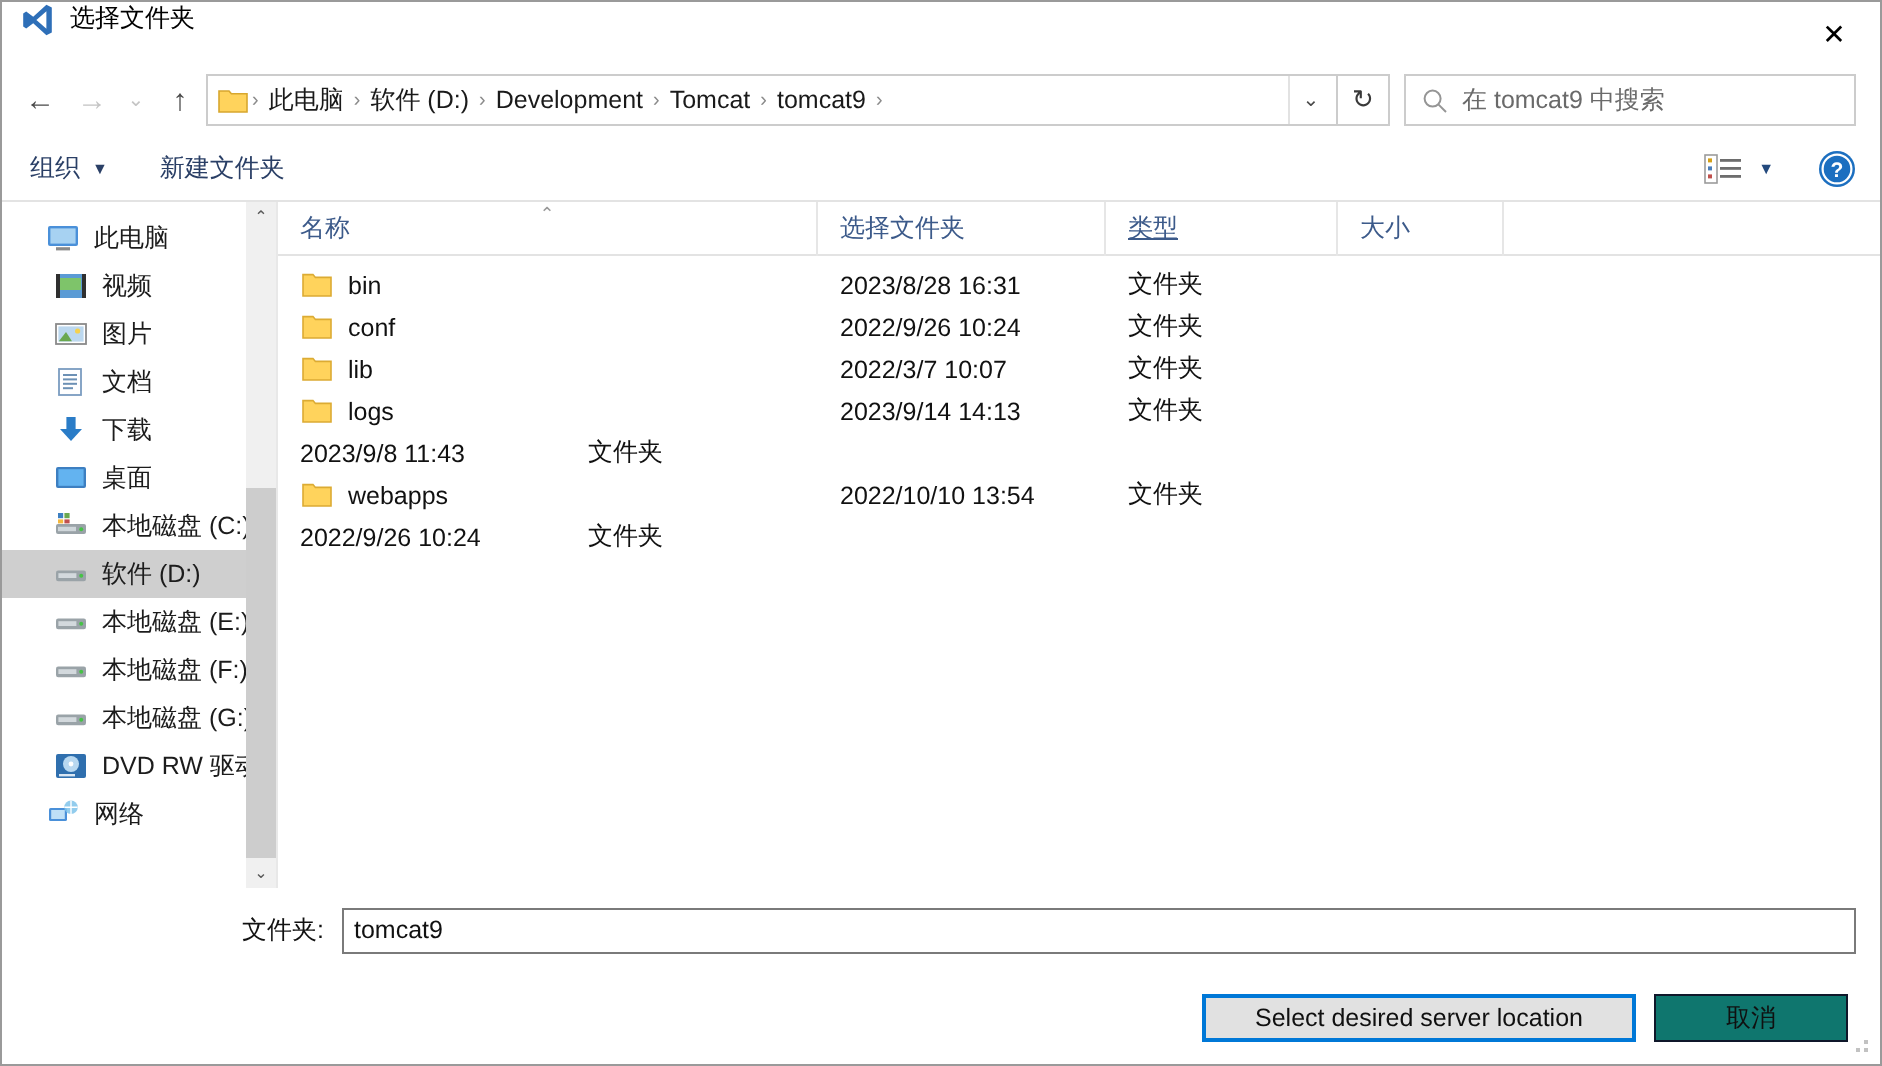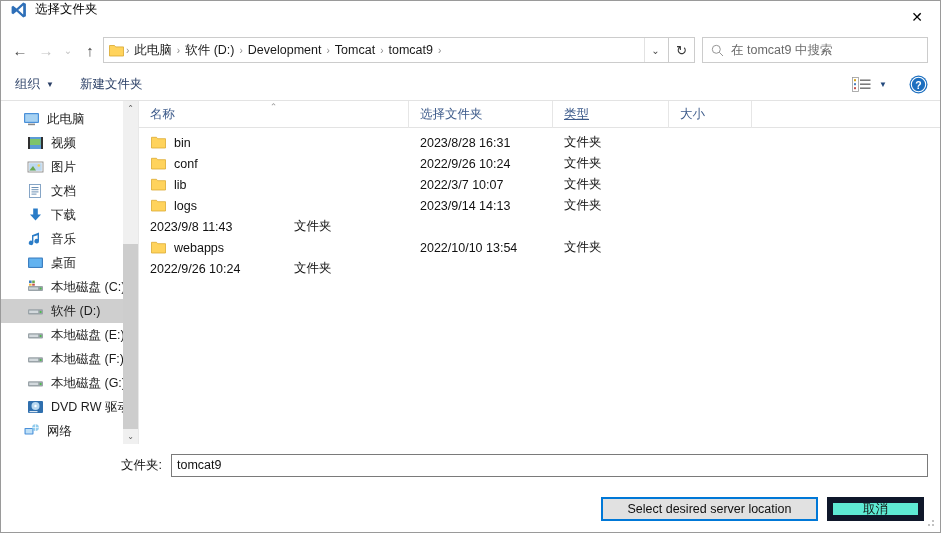--- a/index.html
+++ b/index.html
@@ -210,22 +210,22 @@
     max-width: 757px;
   }
   .btn-row {
     height: 46px;
     display: flex; align-items: center; justify-content: flex-end;
     gap: 9px;
     padding-right: 4px;
   }
   .btn {
     height: 24px;
-    background: #5eead4;
-    border: 6px solid #0f172a;
+    background: #0f766e;
+    border: 1px solid #0f172a;
     font-family: inherit; font-size: 12.5px;
     color: #101010;
     display: flex; align-items: center; justify-content: center;
   }
   .btn-primary {
     width: 217px;
     background: #e1e1e1;
     border: 2px solid #0078d7;
   }
   .btn-cancel { width: 97px; }
@@ -353,26 +353,20 @@
           </div>
           <div class="tree-item indent">
             <svg class="tree-icon" viewBox="0 0 17 16">
               <rect x="6.2" y="1.5" width="4.6" height="6.5" fill="#2a7cc7"></rect>
               <path d="M3 7.5 L14 7.5 L8.5 13.5 Z" fill="#2a7cc7"></path>
             </svg>
             <span class="tree-label">下载</span>
           </div>
           <div class="tree-item indent">
             <svg class="tree-icon" viewBox="0 0 17 16">
-              <path d="M12 1.5 L12 10.2 A2.3 2.3 0 1 1 10.6 8.1 L10.6 4.2 L6.4 5.4 L6.4 11.8 A2.3 2.3 0 1 1 5 9.7 L5 4.2 Z" fill="#2a7cc7"></path>
-            </svg>
-            <span class="tree-label">音乐</span>
-          </div>
-          <div class="tree-item indent">
-            <svg class="tree-icon" viewBox="0 0 17 16">
               <rect x="1" y="2.5" width="15" height="10.5" rx="1" fill="#3d7fc1"></rect>
               <rect x="2.2" y="3.6" width="12.6" height="8.3" fill="#63b3f0"></rect>
             </svg>
             <span class="tree-label">桌面</span>
           </div>
           <div class="tree-item indent">
             <svg class="tree-icon" viewBox="0 0 17 16">
               <rect x="1" y="7" width="15" height="5" rx="1" fill="#9aa3a8"></rect>
               <rect x="2" y="8.4" width="9" height="2.2" fill="#cfd6da"></rect>
               <circle cx="13.6" cy="9.6" r="1" fill="#46c246"></circle>

